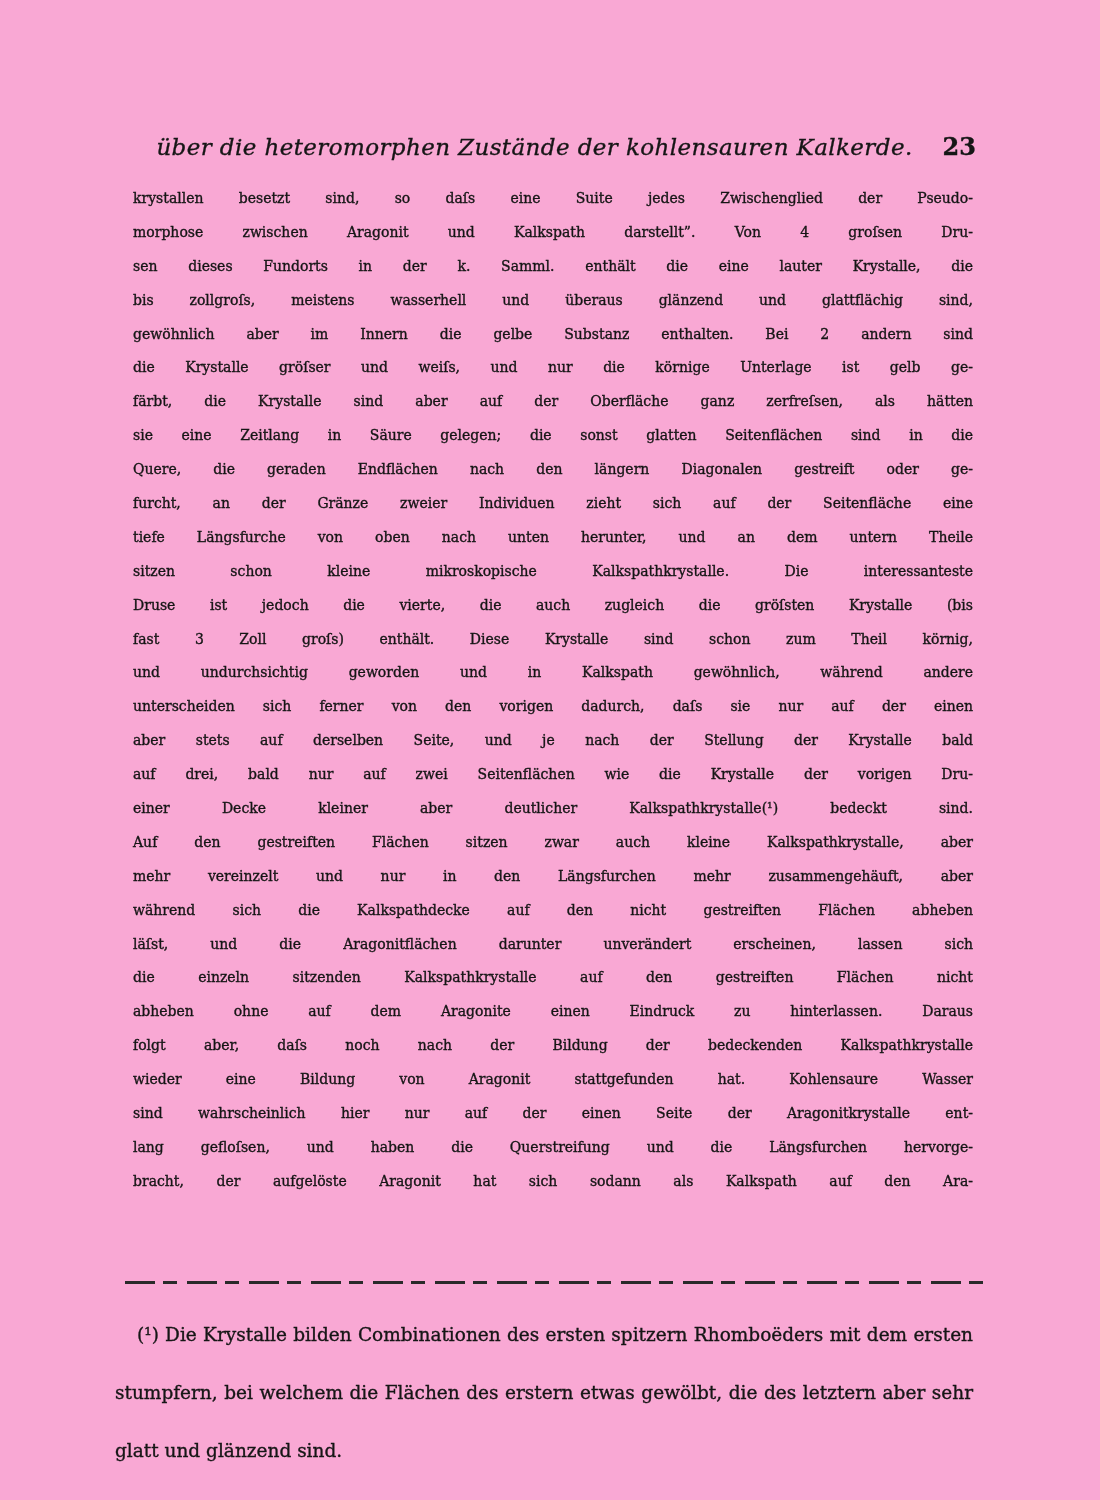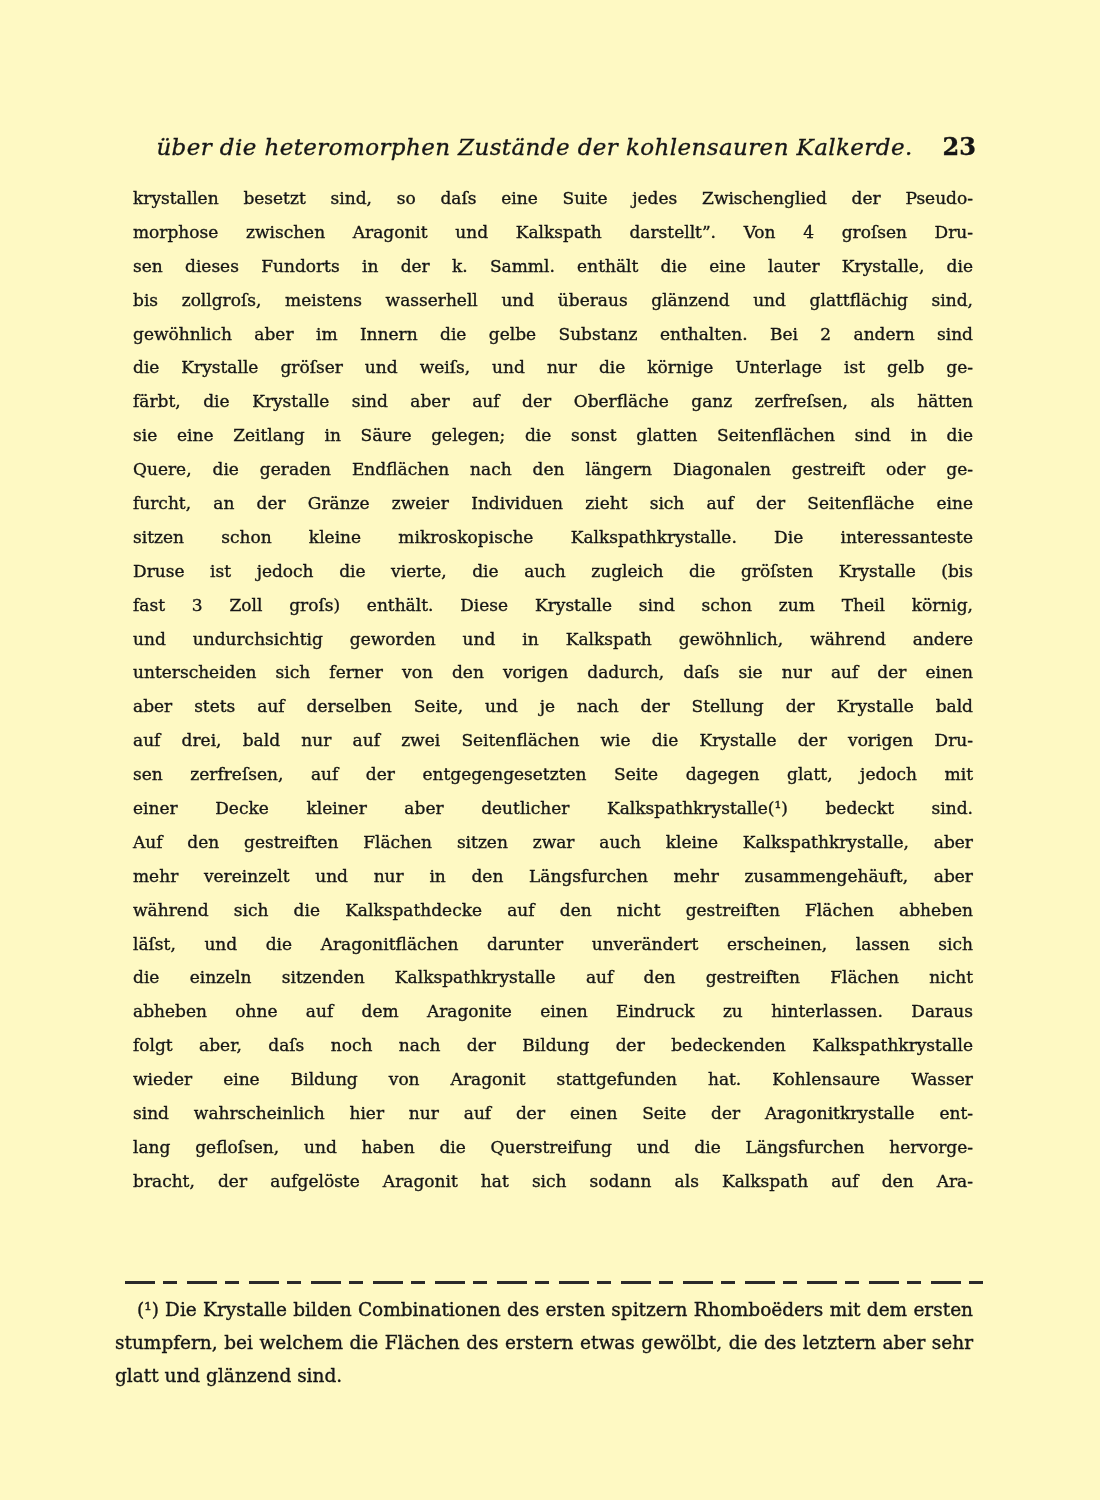--- a/index.html
+++ b/index.html
@@ -4,21 +4,21 @@
 <style>
   html, body {
     margin: 0;
     padding: 0;
     background: #ffffff;
   }
   .page {
     position: relative;
     width: 1100px;
     height: 1500px;
-    background: #fef9c3;
+    background: #f9a8d4;
     font-family: "DejaVu Serif", serif;
     color: #161616;
     overflow: hidden;
     -webkit-text-stroke: 0.35px #161616;
   }
   .running-header {
     position: absolute;
     top: 129px;
     left: 133px;
     width: 843px;
@@ -43,21 +43,21 @@
   }
   .body-text {
     position: absolute;
     top: 182px;
     left: 133px;
     width: 840px;
   }
   .bline {
     height: 33.9px;
     line-height: 33.9px;
-    font-size: 17px;
+    font-size: 14px;
     text-align: justify;
     text-align-last: justify;
     overflow: visible;
   }
   .footnote-rule {
     position: absolute;
     top: 1281px;
     left: 125px;
     width: 860px;
     height: 3px;
@@ -72,20 +72,21 @@
     top: 1293px;
     left: 115px;
     width: 858px;
   }
   .fline {
     height: 33px;
     line-height: 33px;
     font-size: 18.5px;
     text-align: justify;
     text-align-last: justify;
+    margin-top: 25px;
   }
   .fline.indent {
     padding-left: 22px;
     width: 836px;
   }
   .fline.last {
     text-align: center;
     text-align-last: left;
   }
 </style>
@@ -103,28 +104,28 @@
     <div class="bline">krystallen besetzt sind, so daſs eine Suite jedes Zwischenglied der Pseudo-</div>
     <div class="bline">morphose zwischen Aragonit und Kalkspath darstellt”.  Von 4 groſsen Dru-</div>
     <div class="bline">sen dieses Fundorts in der k. Samml. enthält die eine lauter Krystalle, die</div>
     <div class="bline">bis zollgroſs, meistens wasserhell und überaus glänzend und glattflächig sind,</div>
     <div class="bline">gewöhnlich aber im Innern die gelbe Substanz enthalten.  Bei 2 andern sind</div>
     <div class="bline">die Krystalle gröſser und weiſs, und nur die körnige Unterlage ist gelb ge-</div>
     <div class="bline">färbt, die Krystalle sind aber auf der Oberfläche ganz zerfreſsen, als hätten</div>
     <div class="bline">sie eine Zeitlang in Säure gelegen; die sonst glatten Seitenflächen sind in die</div>
     <div class="bline">Quere, die geraden Endflächen nach den längern Diagonalen gestreift oder ge-</div>
     <div class="bline">furcht, an der Gränze zweier Individuen zieht sich auf der Seitenfläche eine</div>
+    <div class="bline">tiefe Längsfurche von oben nach unten herunter, und an dem untern Theile</div>
     <div class="bline">sitzen schon kleine mikroskopische Kalkspathkrystalle.  Die interessanteste</div>
     <div class="bline">Druse ist jedoch die vierte, die auch zugleich die gröſsten Krystalle (bis</div>
     <div class="bline">fast 3 Zoll groſs) enthält.  Diese Krystalle sind schon zum Theil körnig,</div>
     <div class="bline">und undurchsichtig geworden und in Kalkspath gewöhnlich, während andere</div>
     <div class="bline">unterscheiden sich ferner von den vorigen dadurch, daſs sie nur auf der einen</div>
     <div class="bline">aber stets auf derselben Seite, und je nach der Stellung der Krystalle bald</div>
     <div class="bline">auf drei, bald nur auf zwei Seitenflächen wie die Krystalle der vorigen Dru-</div>
-    <div class="bline">sen zerfreſsen, auf der entgegengesetzten Seite dagegen glatt, jedoch mit</div>
     <div class="bline">einer Decke kleiner aber deutlicher Kalkspathkrystalle(¹) bedeckt sind.</div>
     <div class="bline">Auf den gestreiften Flächen sitzen zwar auch kleine Kalkspathkrystalle, aber</div>
     <div class="bline">mehr vereinzelt und nur in den Längsfurchen mehr zusammengehäuft, aber</div>
     <div class="bline">während sich die Kalkspathdecke auf den nicht gestreiften Flächen abheben</div>
     <div class="bline">läſst, und die Aragonitflächen darunter unverändert erscheinen, lassen sich</div>
     <div class="bline">die einzeln sitzenden Kalkspathkrystalle auf den gestreiften Flächen nicht</div>
     <div class="bline">abheben ohne auf dem Aragonite einen Eindruck zu hinterlassen.  Daraus</div>
     <div class="bline">folgt aber, daſs noch nach der Bildung der bedeckenden Kalkspathkrystalle</div>
     <div class="bline">wieder eine Bildung von Aragonit stattgefunden hat.  Kohlensaure Wasser</div>
     <div class="bline">sind wahrscheinlich hier nur auf der einen Seite der Aragonitkrystalle ent-</div>

